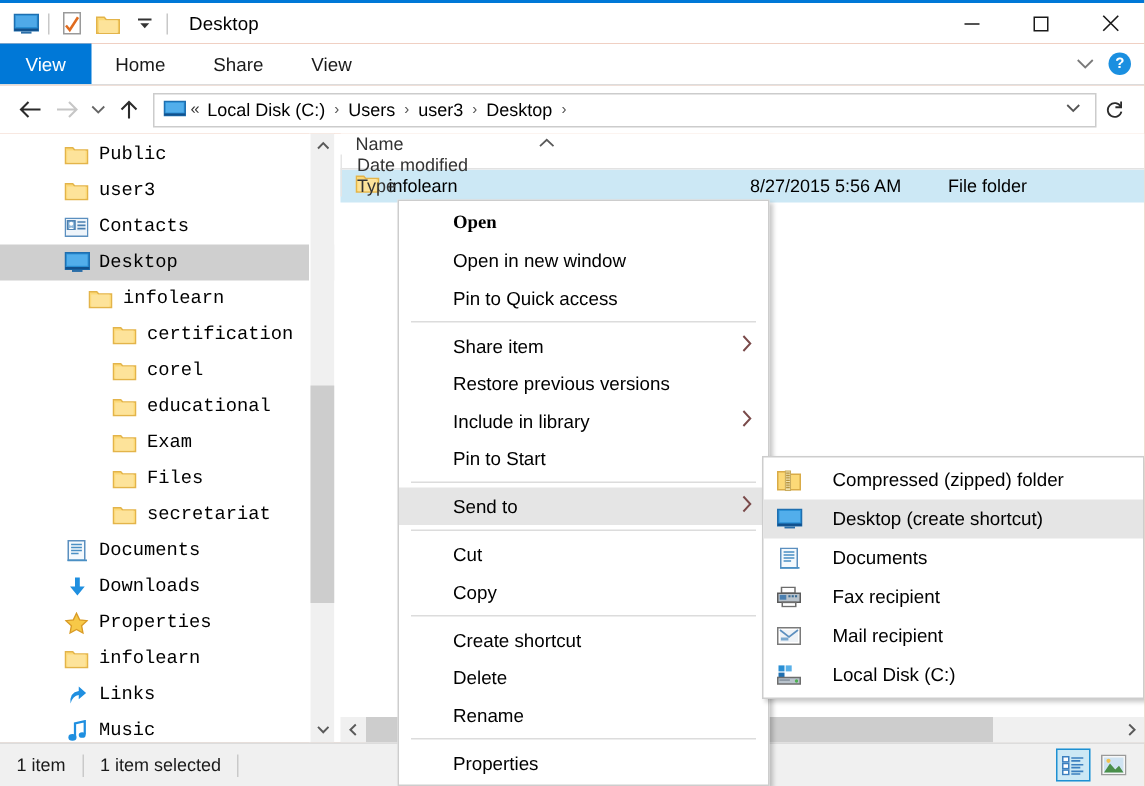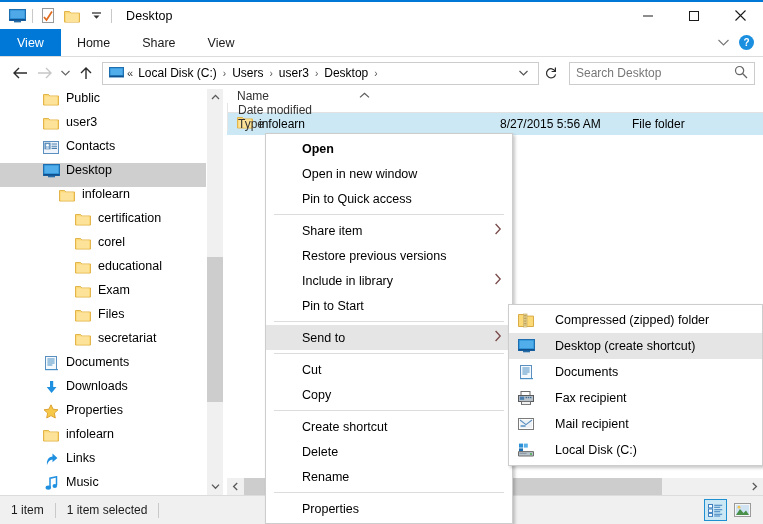--- a/index.html
+++ b/index.html
@@ -67,21 +67,21 @@
     border:0; outline:0; flex:1; font-family:"Liberation Sans",sans-serif; font-size:12px; color:#555; background:transparent;
   }
   .searchbox input::placeholder{ color:#777; }
 
   
   .content{ position:absolute; left:0; top:89px; width:763px; height:406px; background:#fff; }
   .navpane{
     position:absolute; left:0; top:0; width:223px; height:406px; background:#fff; overflow:hidden;
   }
   .tree{ padding-top:2px; }
-  .tnode{ height:24px; display:flex; align-items:flex-start; font-size:12.5px; color:#000; white-space:nowrap; }
+  .tnode{ height:24px; display:flex; align-items:center; font-size:12.5px; color:#000; white-space:nowrap;font-family:Liberation Mono, monospace; }
   .tnode.sel{ background:#cfcfcf; }
   .tnode .ic{ width:18px; height:16px; margin-right:6px; display:flex; align-items:center; justify-content:center; flex:0 0 auto;}
   .lv1{ padding-left:42px; } .lv2{ padding-left:42px; } .lv3{ padding-left:58px; } .lv4{ padding-left:74px; }
 
   
   .nav-sb{ position:absolute; right:0; top:0; width:17px; height:406px; background:#f0f0f0; border-left:1px solid #fff;}
   .sb-arrow{ width:17px;height:17px; display:flex;align-items:center;justify-content:center; color:#606060; font-size:9px;}
   .nav-thumb{ position:absolute; left:0; width:17px; background:#cdcdcd; }
 
   
@@ -122,21 +122,21 @@
 
   
   .ctxmenu{
     position:absolute; left:265px; top:133px; width:248px;
     background:#f2f2f2; border:1px solid #cdcdcd;
     box-shadow:2px 2px 3px rgba(0,0,0,.22);
     padding:2px 0; z-index:40;
   }
   .ctxmenu.white{ background:#ffffff; }
   .mi{ height:25px; display:flex; align-items:center; padding:0 8px 0 36px; font-size:12.5px; color:#000; position:relative; }
-  .mi.bold{ font-weight:bold; }
+  .mi.bold{ font-weight:bold;font-family:Liberation Serif, serif; }
   .mi.hl{ background:#e5e5e5; }
   .mi .arrow{ position:absolute; right:10px; color:#6b3a3a; font-size:12px; }
   .msep{ height:1px; background:#dcdcdc; margin:3px 8px 3px 8px; }
 
   .submenu{
     position:absolute; left:508px; top:304px; width:255px;
     background:#ffffff; border:1px solid #cdcdcd;
     box-shadow:2px 2px 3px rgba(0,0,0,.22); padding:2px 0; z-index:50;
   }
   .smi{ height:26px; display:flex; align-items:center; padding-left:8px; font-size:12.5px; color:#000; gap:20px;}
@@ -265,29 +265,20 @@
         </span>
       </div>
     </div>
     <div class="navbtn">
       <svg width="14" height="14" viewBox="0 0 14 14">
           <path d="M11.2 5.2 A4.6 4.6 0 1 0 11.6 8.4" fill="none" stroke="#2b2b2b" stroke-width="1.2"></path>
           <path d="M11.4 1.6 V5.5 H7.6" fill="none" stroke="#2b2b2b" stroke-width="1.2"></path>
         </svg>
     </div>
 
-    <div class="searchbox">
-      <input type="text" placeholder="Search Desktop" style="">
-      <span>
-        <svg width="14" height="14" viewBox="0 0 14 14">
-            <circle cx="5.6" cy="5.6" r="4.1" fill="none" stroke="#666" stroke-width="1.2"></circle>
-            <path d="M8.8 8.8 L13 13" stroke="#666" stroke-width="1.3"></path>
-          </svg>
-      </span>
-    </div>
   </div>
 
   <div class="content">
 
     <div class="navpane">
       <div class="tree" id="tree">
           <div class="tnode lv1">
             <span class="ic">
               <svg width="16" height="13" viewBox="0 0 16 13">
                 <path d="M0.5 1.5 h5 l1.3 1.5 h8.7 v9 h-15 z" fill="#fcd977" stroke="#e3b44a"></path>

